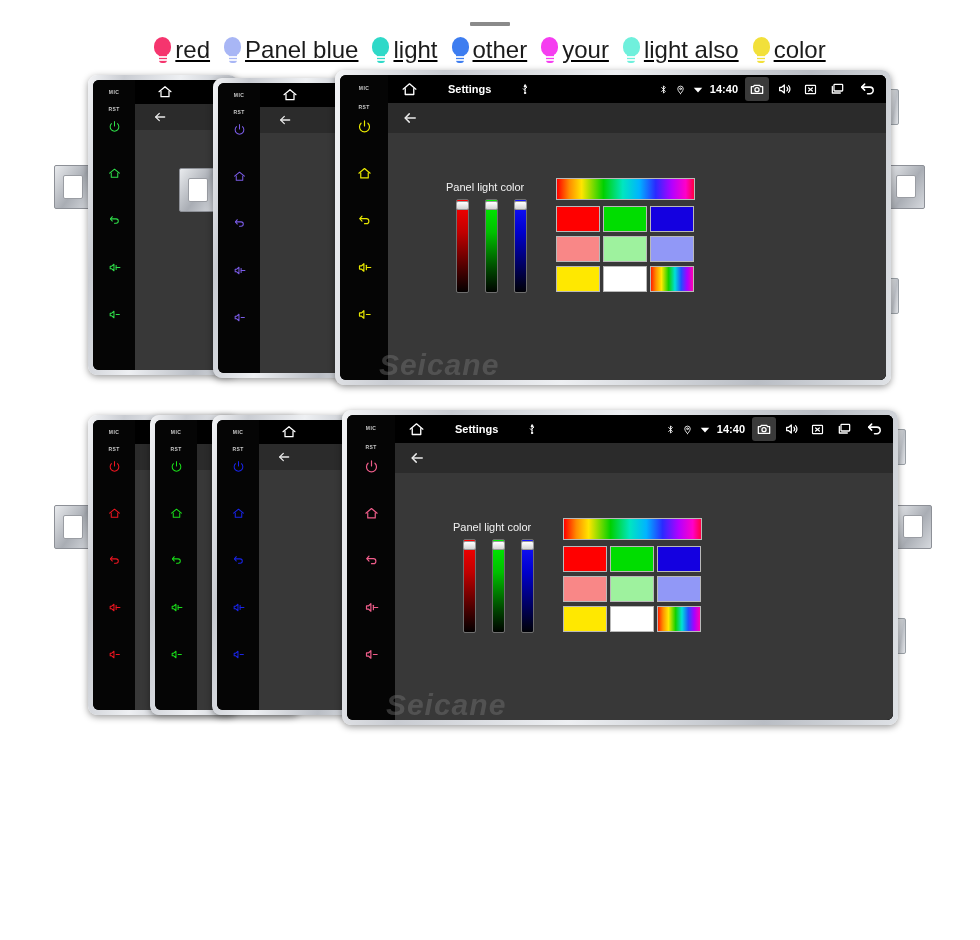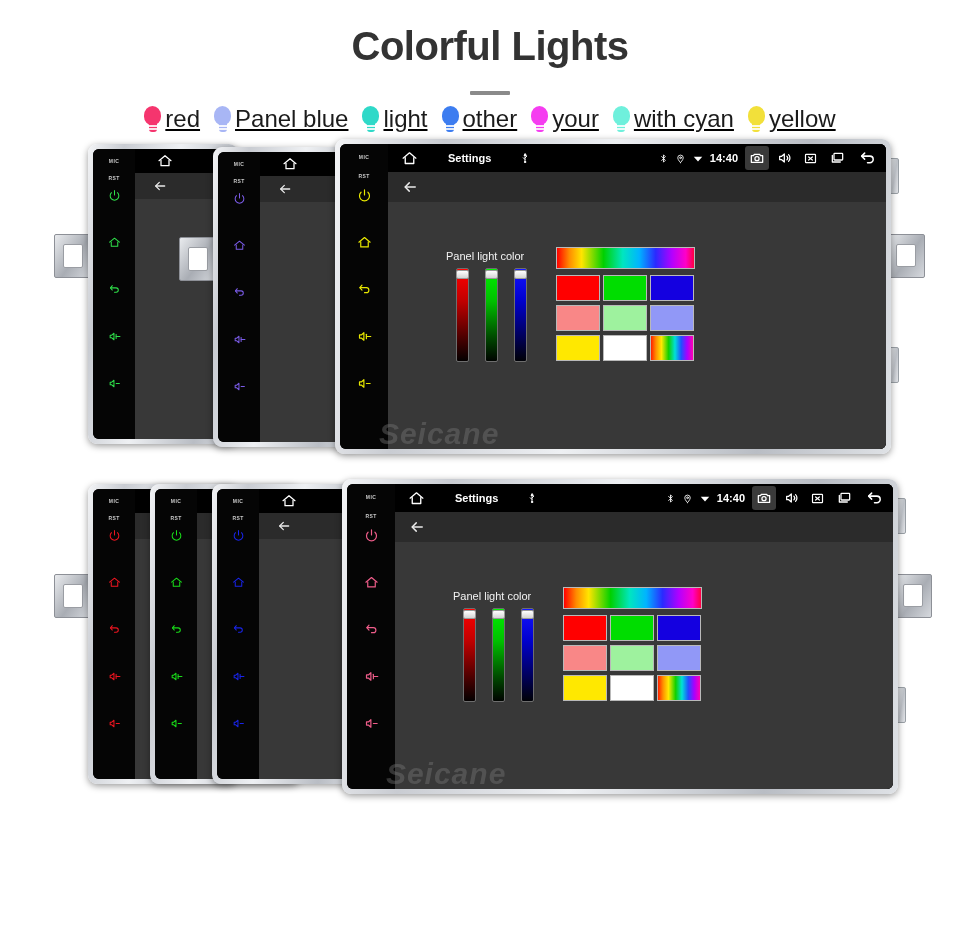--- a/index.html
+++ b/index.html
@@ -160,21 +160,20 @@
   .clip {
     position: absolute;
     background: linear-gradient(100deg,#f1f2f4,#bfc3c9 60%,#e4e6ea);
     border: 1px solid #9aa0a6; border-radius: 2px;
   }
 </style>
 </head>
 <body>
 
 <div>
-  <div class="page-title">Colorful Lights</div>
   <div class="title-divider"></div>
 </div>
 
 <div class="legend" id="legend">
     <div class="legend-item">
       <span class="bulb">
         <span class="glass" style="background: rgb(245, 53, 110);"></span>
         <span class="base" style="background: rgb(245, 53, 110);"></span>
       </span>
       <span class="legend-label">red</span>
@@ -205,28 +204,28 @@
         <span class="glass" style="background: rgb(245, 61, 240);"></span>
         <span class="base" style="background: rgb(245, 61, 240);"></span>
       </span>
       <span class="legend-label">your</span>
     </div>
     <div class="legend-item">
       <span class="bulb">
         <span class="glass" style="background: rgb(111, 240, 220);"></span>
         <span class="base" style="background: rgb(111, 240, 220);"></span>
       </span>
-      <span class="legend-label">with cyan</span>
+      <span class="legend-label">light also</span>
     </div>
     <div class="legend-item">
       <span class="bulb">
         <span class="glass" style="background: rgb(242, 224, 58);"></span>
         <span class="base" style="background: rgb(242, 224, 58);"></span>
       </span>
-      <span class="legend-label">yellow</span>
+      <span class="legend-label">color</span>
     </div>
   </div>
 
 <div class="stage">
   <div class="row row-top" id="row-top">
       <div class="unit" style="left: 88px; top: 5px; width: 150px; height: 300px;">
         <div class="bracket" style="left:-34px;top:90px;width:38px;height:44px;">
           <div class="hole"></div>
         </div>
         <div class="bezel"></div>

